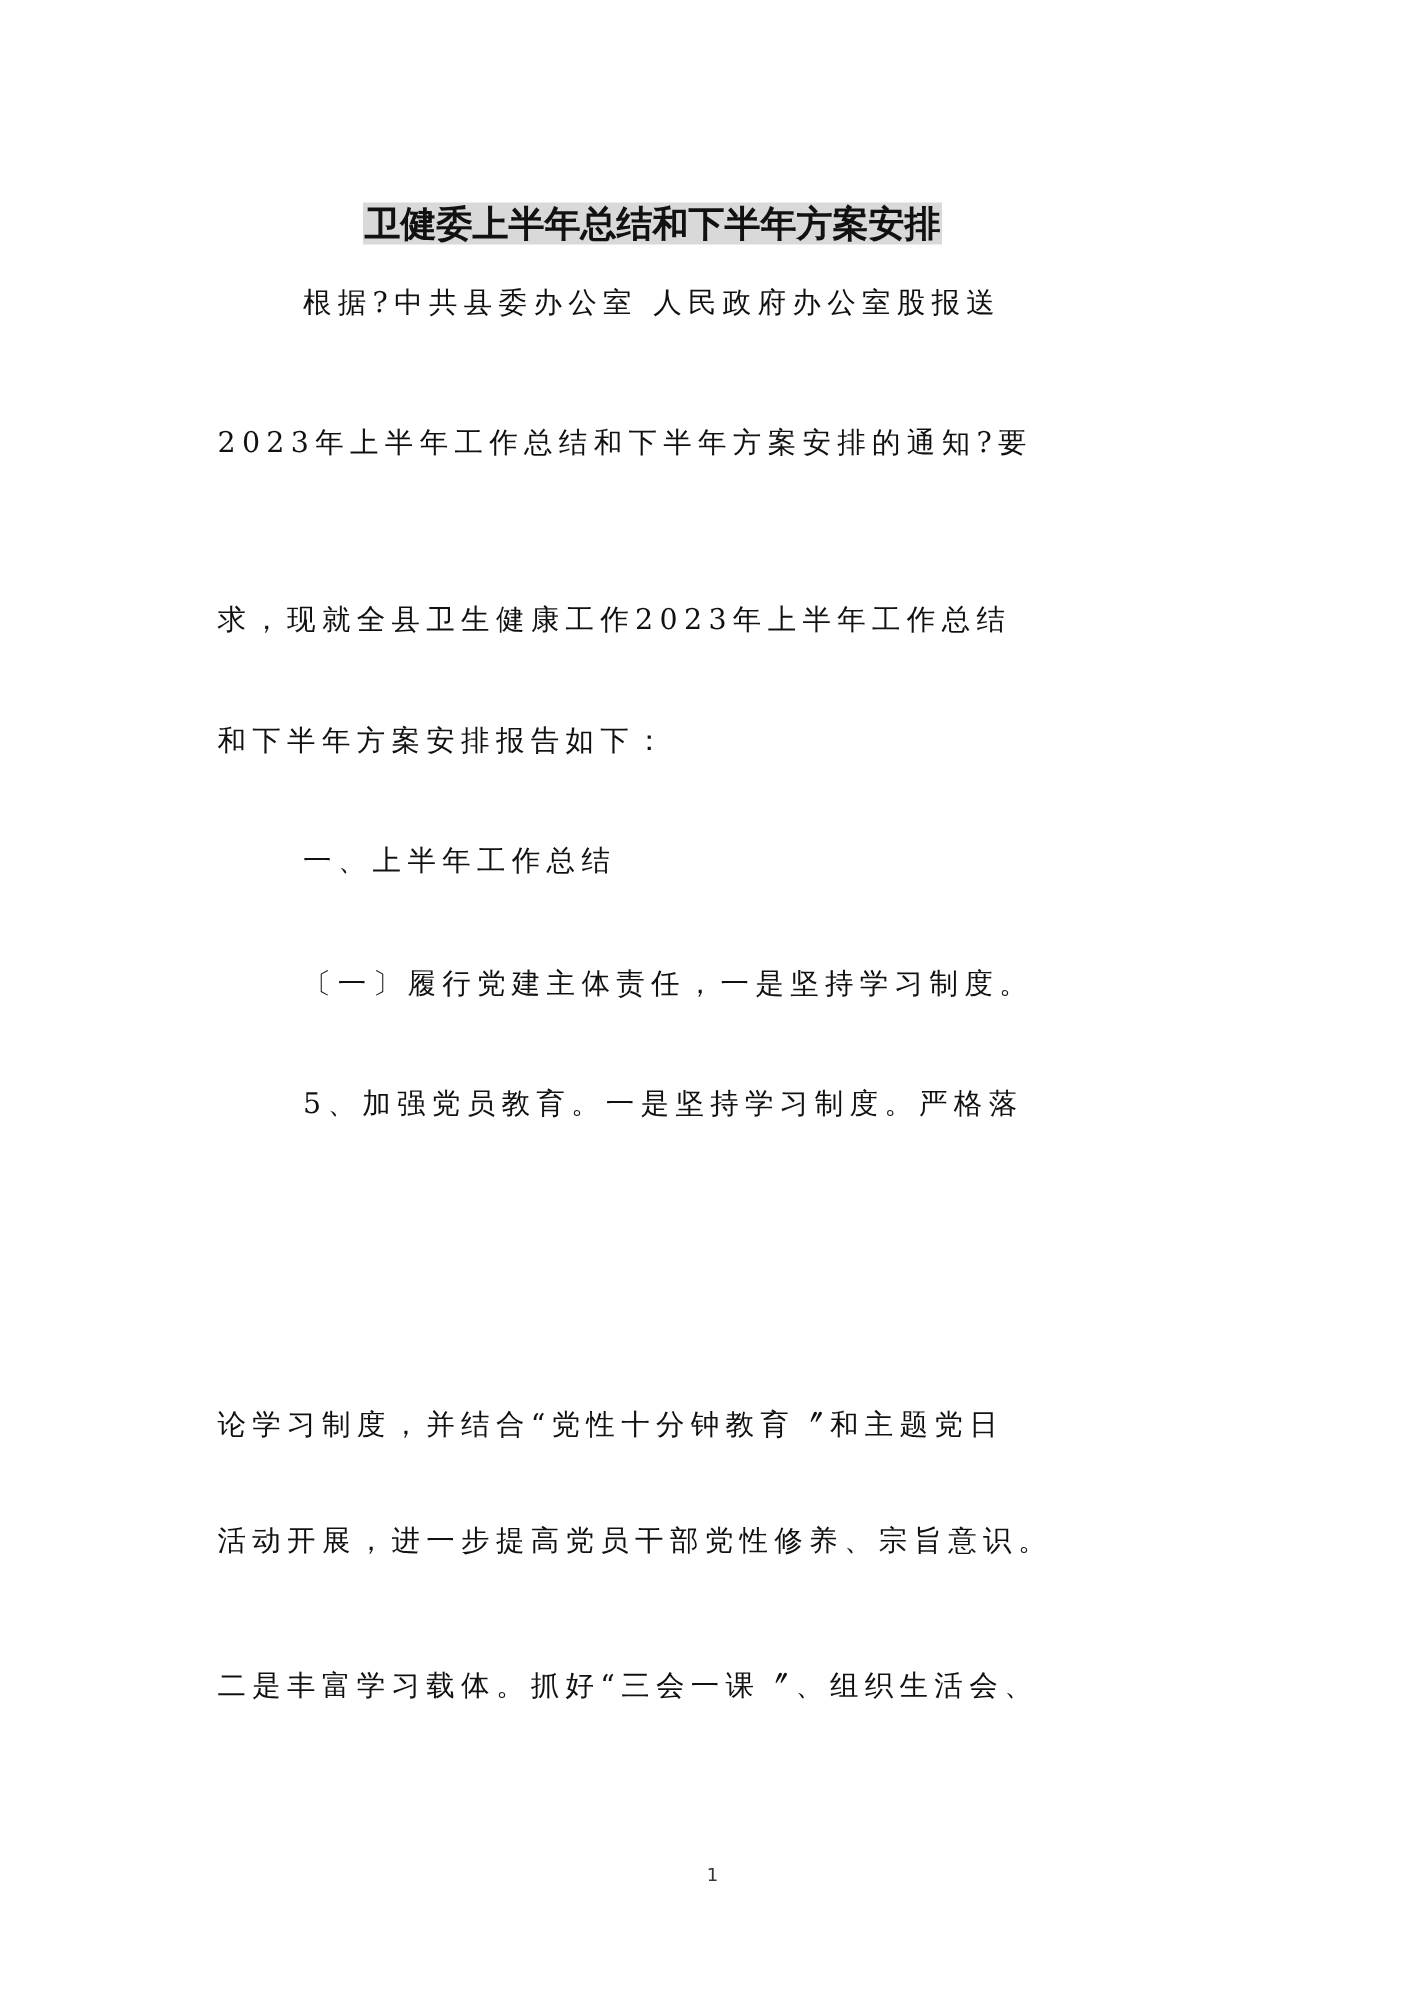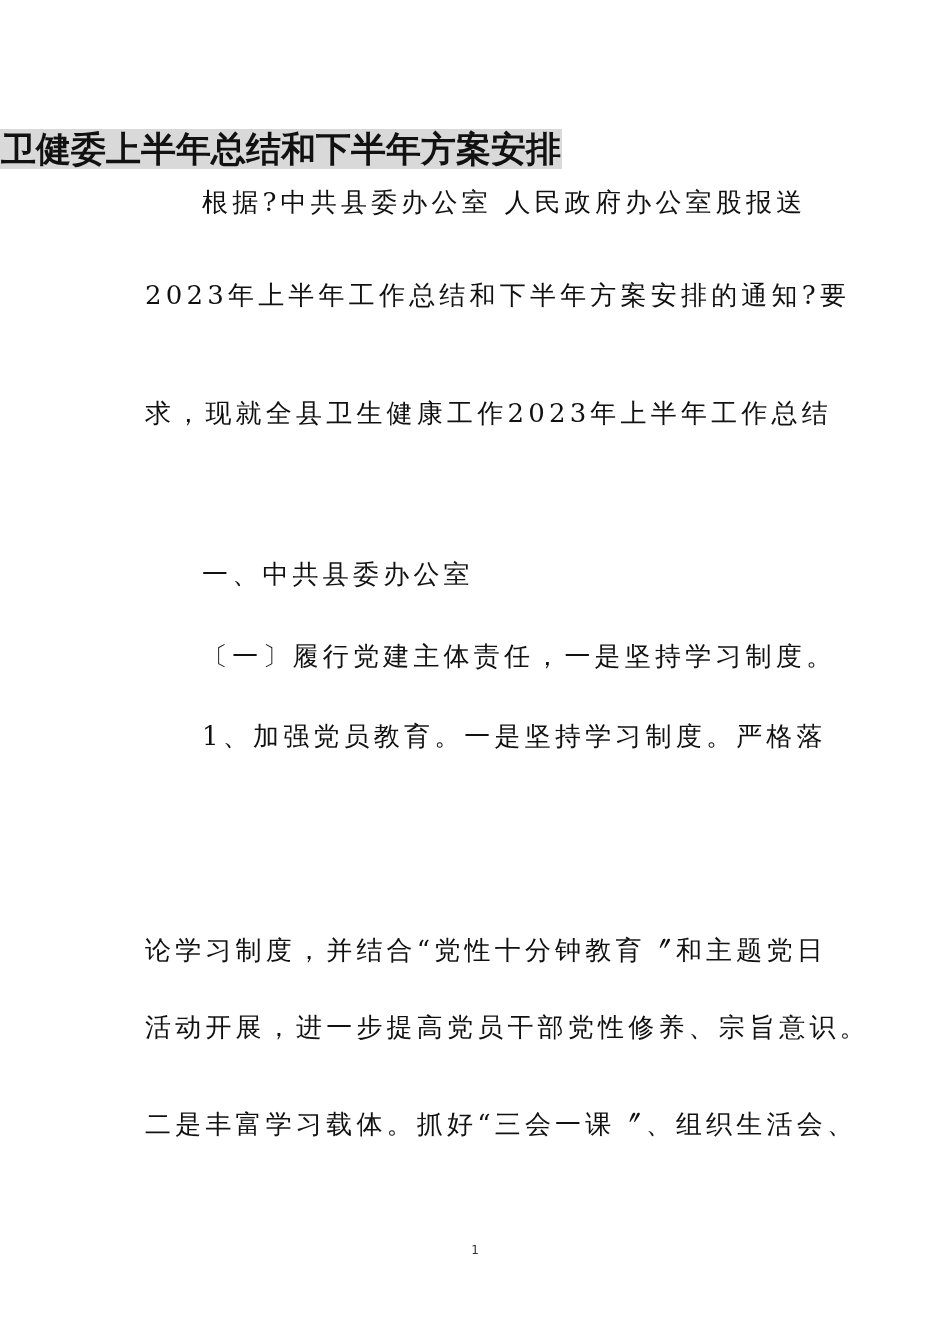--- a/index.html
+++ b/index.html
@@ -19,34 +19,35 @@
       position: absolute;
       left: 0; top: 0;
       width: 950px; height: 1344px;
       background: #ffffff;
     }
     .title {
       position: absolute;
       top: 131px;
       left: 0;
       width: 870px;
+      text-align: center;
       font-family: "DejaVu Sans", "Liberation Sans", sans-serif;
       font-weight: bold;
-      font-size: 35px;
+      font-size: 24px;
       line-height: 36px;
     }
     .title span {
       background: #d9d9d9;
       padding: 0 1px;
       letter-spacing: 0px;
     }
     .line {
       position: absolute;
       left: 145px;
-      font-size: 26px;
+      font-size: 19px;
       line-height: 40px;
       white-space: nowrap;
       letter-spacing: 4.2px;
     }
     .line.indent { left: 202px; }
     .page-number {
       position: absolute;
       top: 1243px;
       left: 0;
       width: 950px;
@@ -60,21 +61,22 @@
 <body>
 
 <div class="page">
   <div class="title">
     <span>卫健委上半年总结和下半年方案安排</span>
   </div>
 
   <div class="line indent" style="top:182px;">根据?中共县委办公室  人民政府办公室股报送</div>
   <div class="line" style="top:275px;">2023年上半年工作总结和下半年方案安排的通知?要</div>
   <div class="line" style="top:377px;margin-top:16px;">求，现就全县卫生健康工作2023年上半年工作总结</div>
-  <div class="line indent" style="top:554px;">一、中共县委办公室</div>
+  <div class="line" style="top:474px;">和下半年方案安排报告如下：</div>
+  <div class="line indent" style="top:554px;">一、上半年工作总结</div>
   <div class="line indent" style="top:636px;">〔一〕履行党建主体责任，一是坚持学习制度。</div>
-  <div class="line indent" style="top:716px;">1、加强党员教育。一是坚持学习制度。严格落</div>
+  <div class="line indent" style="top:716px;">5、加强党员教育。一是坚持学习制度。严格落</div>
   <div class="line" style="top:930px;">论学习制度，并结合“党性十分钟教育〞和主题党日</div>
   <div class="line" style="top:1104px;">二是丰富学习载体。抓好“三会一课〞、组织生活会、</div>
   <div class="line" style="top:1007px;">活动开展，进一步提高党员干部党性修养、宗旨意识。</div>
 
   <div class="page-number">1</div>
 </div>
 
 </body></html>

